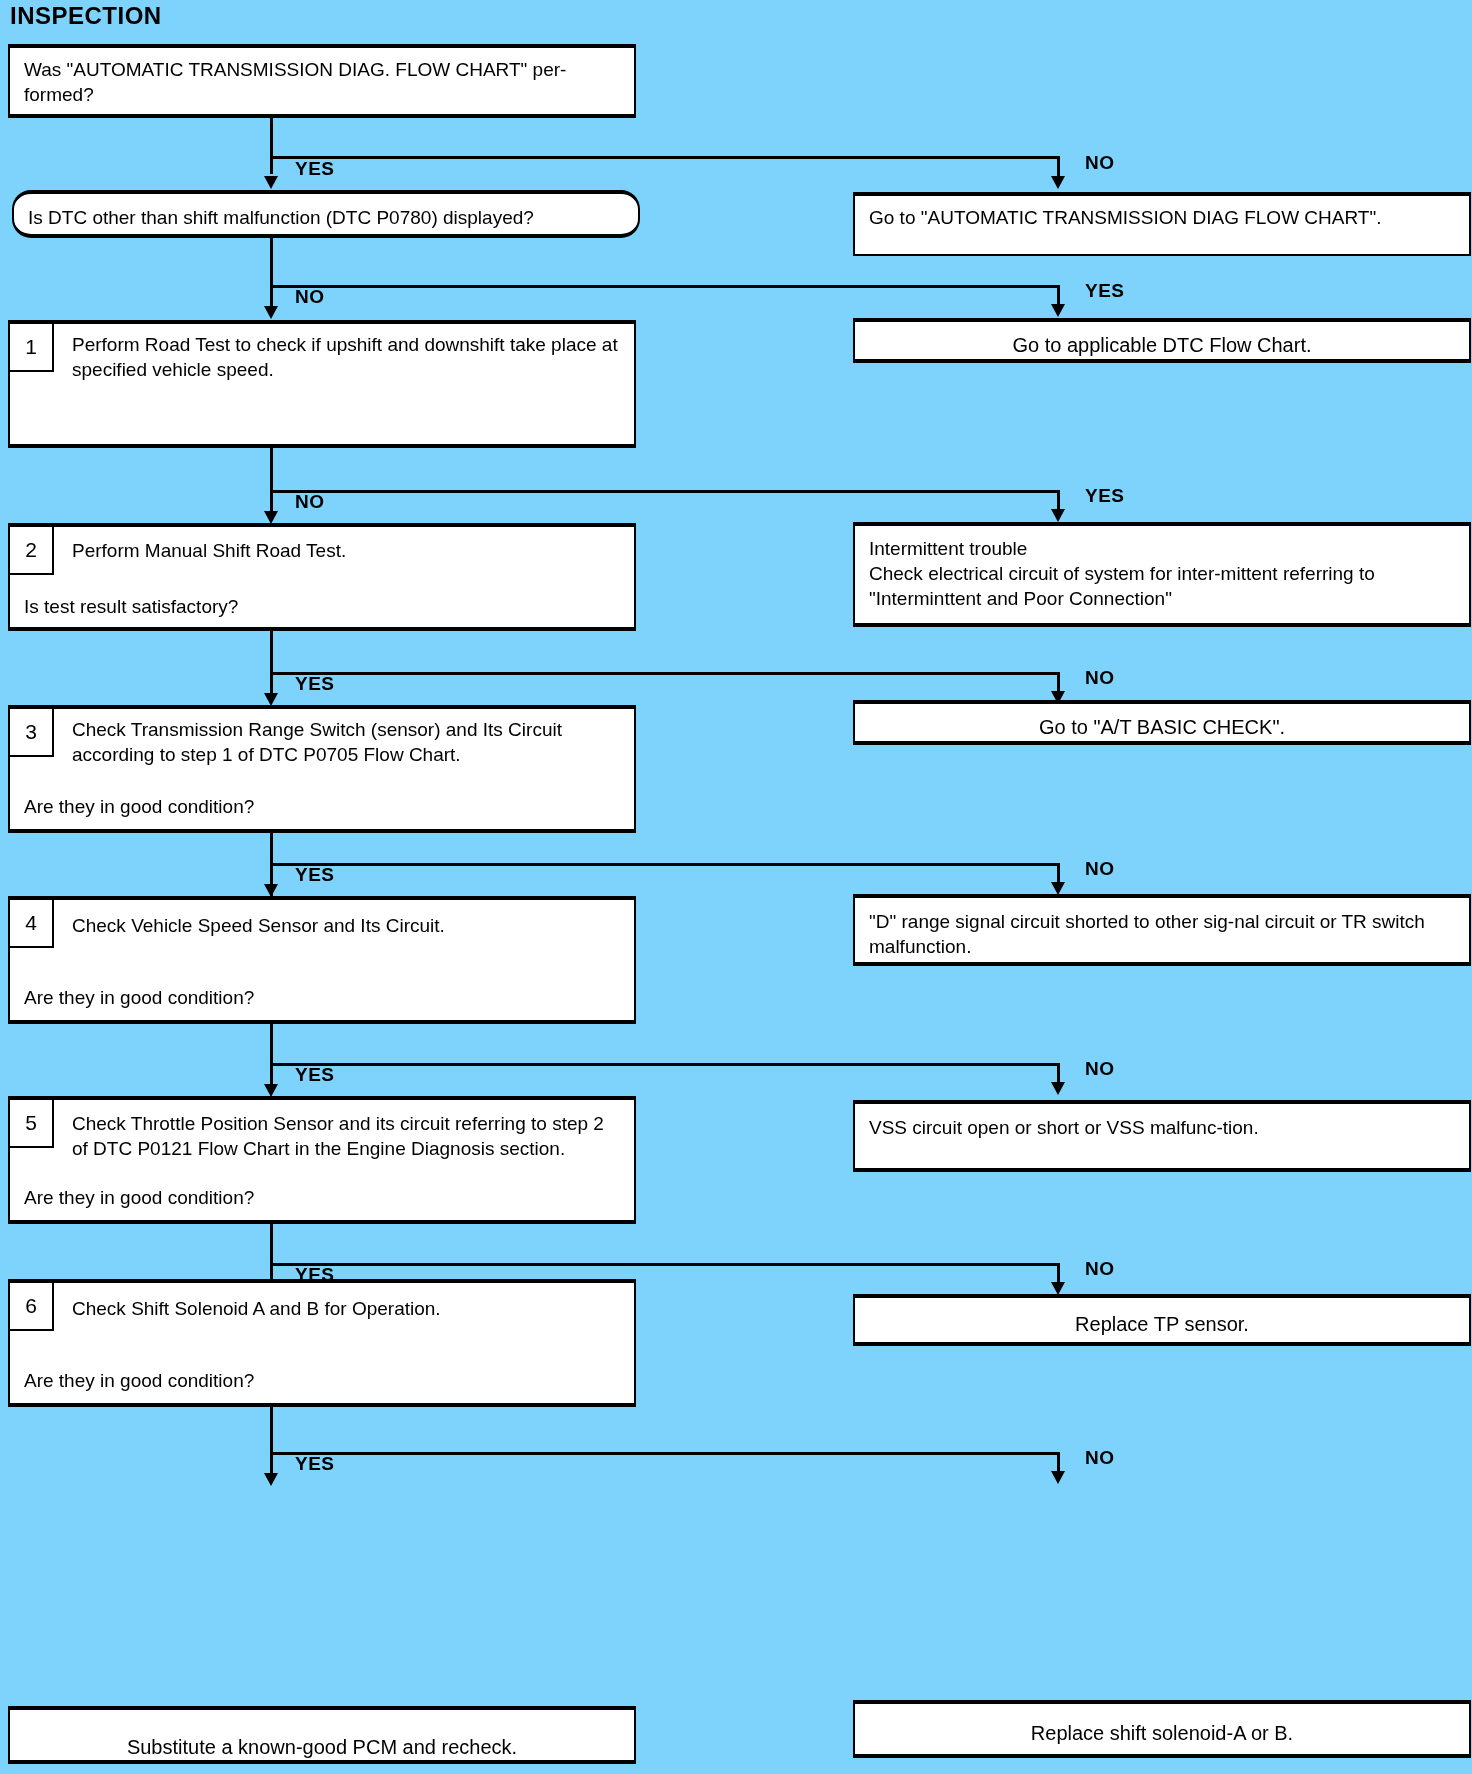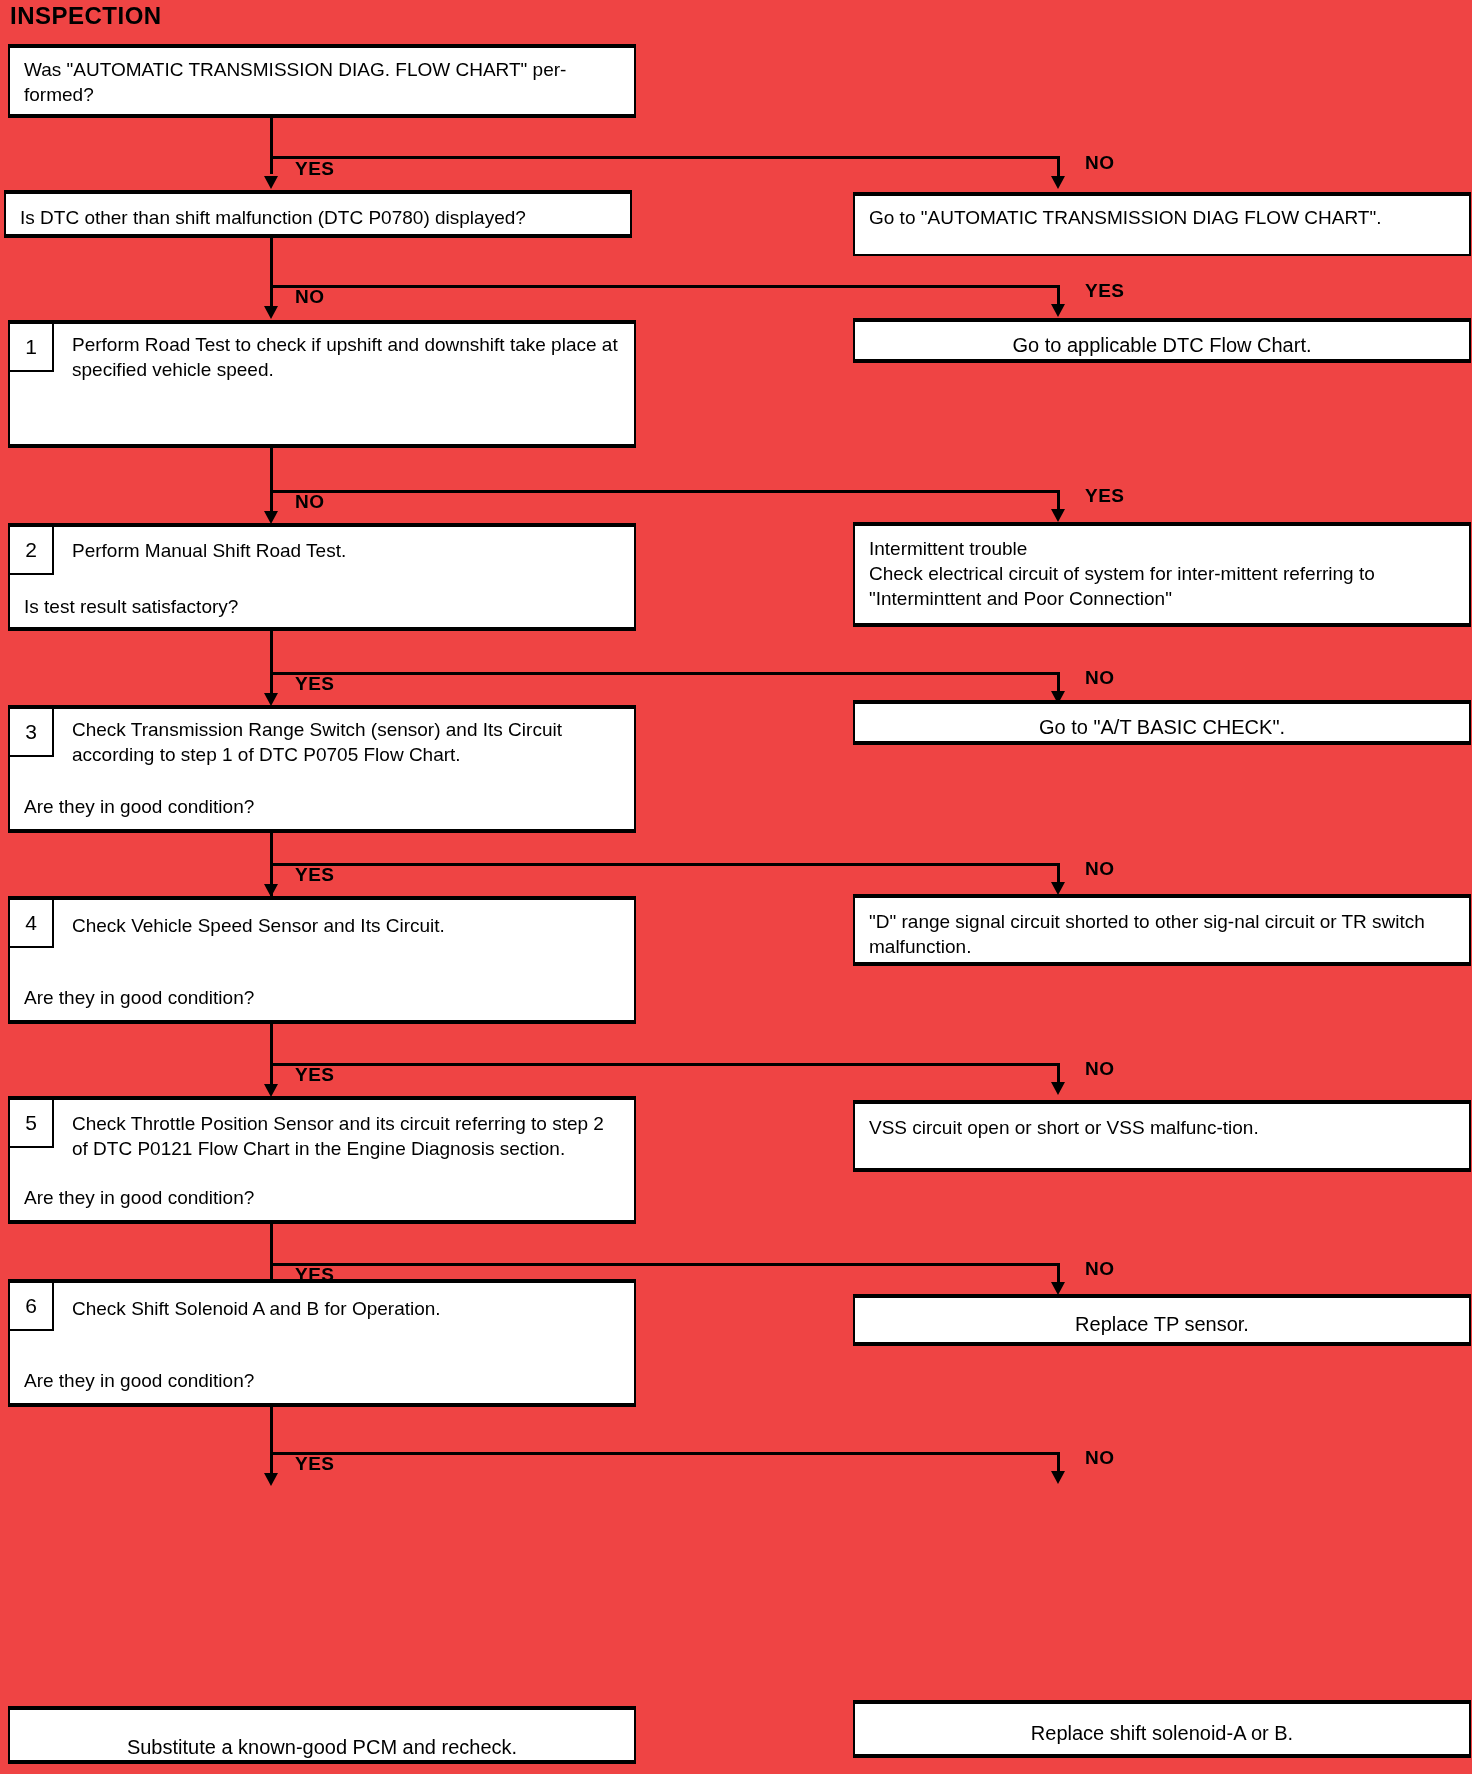--- a/index.html
+++ b/index.html
@@ -8,21 +8,21 @@
     background: #ffffff;
   }
   body {
     font-family: "Liberation Sans", sans-serif;
     color: #000000;
   }
   #page {
     position: relative;
     width: 1472px;
     height: 1774px;
-    background: #ef4444;
+    background: #7dd3fc;
     overflow: hidden;
   }
   .abs { position: absolute; }
 
   
   #title {
     left: 10px;
     top: 2px;
     font-size: 24px;
     font-weight: bold;
@@ -133,21 +133,21 @@
   <div class="vline" style="left:1057px; top:156px; height:22px;"></div>
   <div class="arrow-down" style="left:1051px; top:176px;"></div>
   <div class="branch-label" style="left:1085px; top:152px;">NO</div>
   <div class="branch-label" style="left:295px; top:158px;">YES</div>
   <div class="arrow-down" style="left:264px; top:176px;"></div>
 
   <div class="abs box heavy-top" style="left:853px; top:192px; width:618px; height:64px;">
     <div class="plain-text" style="text-align:justify;">Go to "AUTOMATIC  TRANSMISSION DIAG FLOW CHART".</div>
   </div>
 
-  <div class="abs box heavy-top heavy-bot" style="left:4px; top:190px; width:628px; height:48px;">
+  <div class="abs box heavy-top heavy-bot" style="left:12px; top:190px; width:628px; height:48px;border-radius:19px;">
     <div class="plain-text" style="top:11px;">Is DTC other than shift malfunction (DTC P0780) displayed?</div>
   </div>
 
   <div class="vline" style="left:270px; top:238px; height:68px;"></div>
   <div class="hline" style="left:270px; top:285px; width:790px;"></div>
   <div class="vline" style="left:1057px; top:285px; height:22px;"></div>
   <div class="arrow-down" style="left:1051px; top:304px;"></div>
   <div class="branch-label" style="left:1085px; top:280px;">YES</div>
   <div class="branch-label" style="left:295px; top:286px;">NO</div>
   <div class="arrow-down" style="left:264px; top:306px;"></div>

